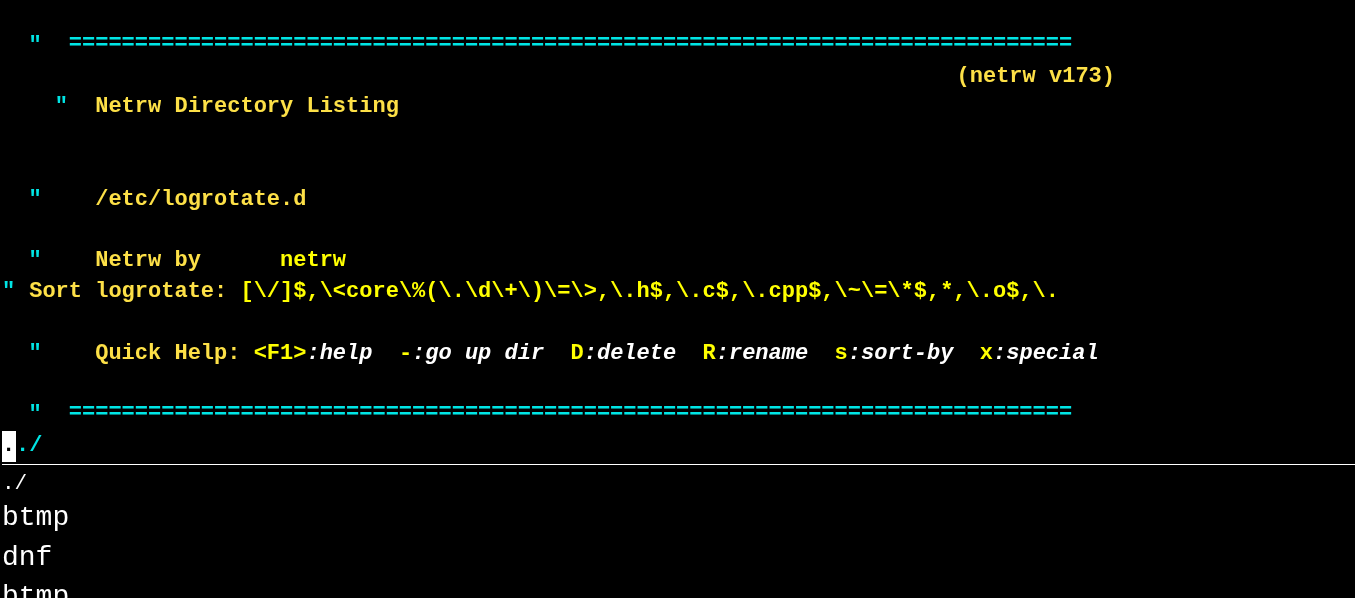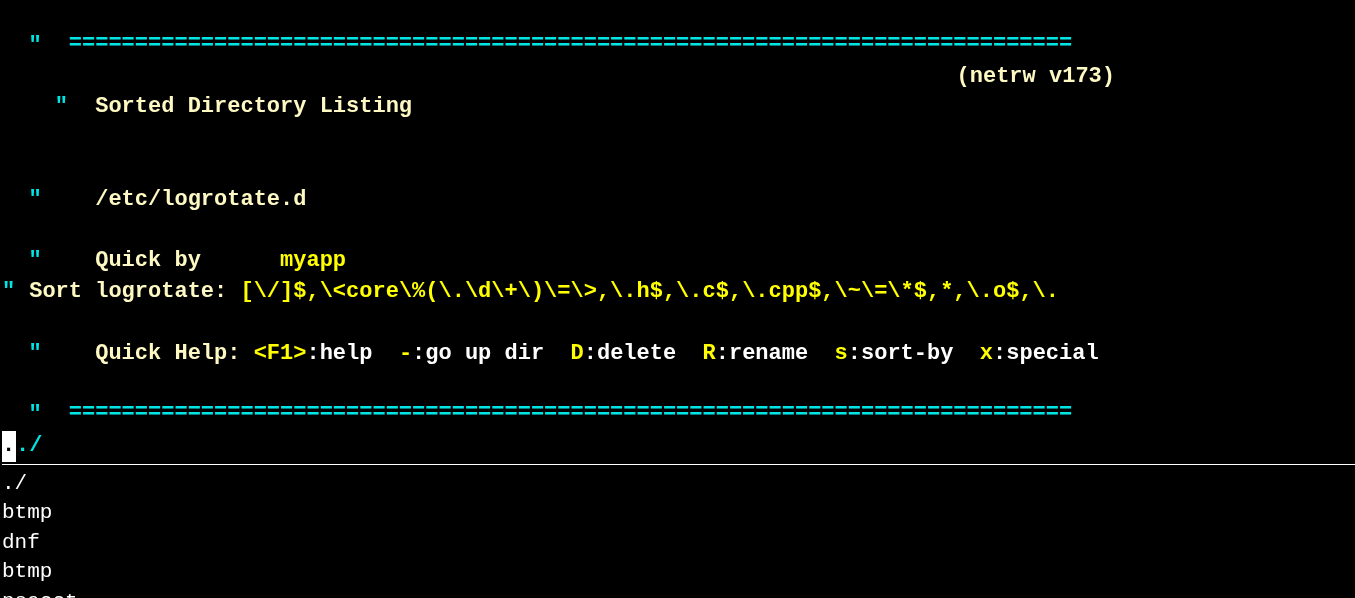--- a/index.html
+++ b/index.html
@@ -13,28 +13,29 @@
       font-size: 22px;
       font-weight: bold;
       color: #ffffff;
       width: 1355px;
       height: 598px;
       overflow: hidden;
       line-height: 1.4;
       padding-left: 2px;
     }
     .cyan {
-      color: #fef9c3;
+      color: #fde047;
       text-align: right;
     }
     .yellow {
       color: #ffff00;
     }
     .white {
       color: #ffffff;
+      font-style: italic;
     }
     .comment-line {
       white-space: pre;
     }
     .quote {
       color: #00e5e5;
       display: inline-block;
       width: 14px;
     }
     .header-line {
@@ -67,21 +68,21 @@
     }
     .divider-line {
       border-top: 1px solid #ffffff;
       margin-top: 2px;
       margin-bottom: 4px;
       width: 100%;
     }
     .file-entry {
       color: #ffffff;
       font-weight: normal;
-      font-size: 21px;
+      font-size: 28px;
       padding-left: 0;
       cursor: pointer;
     }
     .dir-entry {
       color: #ffffff;
       font-weight: normal;
       font-size: 21px;
       padding-left: 0;
       cursor: pointer;
     }
@@ -92,31 +93,31 @@
   </style>
 </head>
 <body>
 
 <div class="comment-line">
   <span class="quote">"</span><span>  </span><span class="rule-line">============================================================================</span>
 </div>
 
 <div class="comment-line header-line">
   <span>
-    <span class="quote">"</span><span>  </span><span class="cyan">Sorted Directory Listing</span>
+    <span class="quote">"</span><span>  </span><span class="cyan">Netrw Directory Listing</span>
   </span>
   <span class="cyan">(netrw v173)</span>
 </div>
 
 <div class="comment-line">
   <span class="quote">"</span><span>    </span><span class="cyan">/etc/logrotate.d</span>
 </div>
 
 <div class="comment-line">
-  <span class="quote">"</span><span>    </span><span class="cyan">Quick by</span><span>      </span><span class="yellow">myapp</span>
+  <span class="quote">"</span><span>    </span><span class="cyan">Netrw by</span><span>      </span><span class="yellow">netrw</span>
 </div>
 
 <div class="comment-line sort-seq-overflow">
   <span class="quote">"</span><span>    </span><span class="cyan">Sort logrotate:</span><span> </span><span class="yellow">[\/]$,\&lt;core\%(\.\d\+\)\=\&gt;,\.h$,\.c$,\.cpp$,\~\=\*$,*,\.o$,\.</span>
 </div>
 
 <div class="comment-line">
   <span class="quote">"</span><span>    </span><span class="cyan">Quick Help:</span><span> </span><span class="yellow">&lt;F1&gt;</span><span class="white">:help</span><span>  </span><span class="yellow">-</span><span class="white">:go up dir</span><span>  </span><span class="yellow">D</span><span class="white">:delete</span><span>  </span><span class="yellow">R</span><span class="white">:rename</span><span>  </span><span class="yellow">s</span><span class="white">:sort-by</span><span>  </span><span class="yellow">x</span><span class="white">:special</span>
 </div>
 

